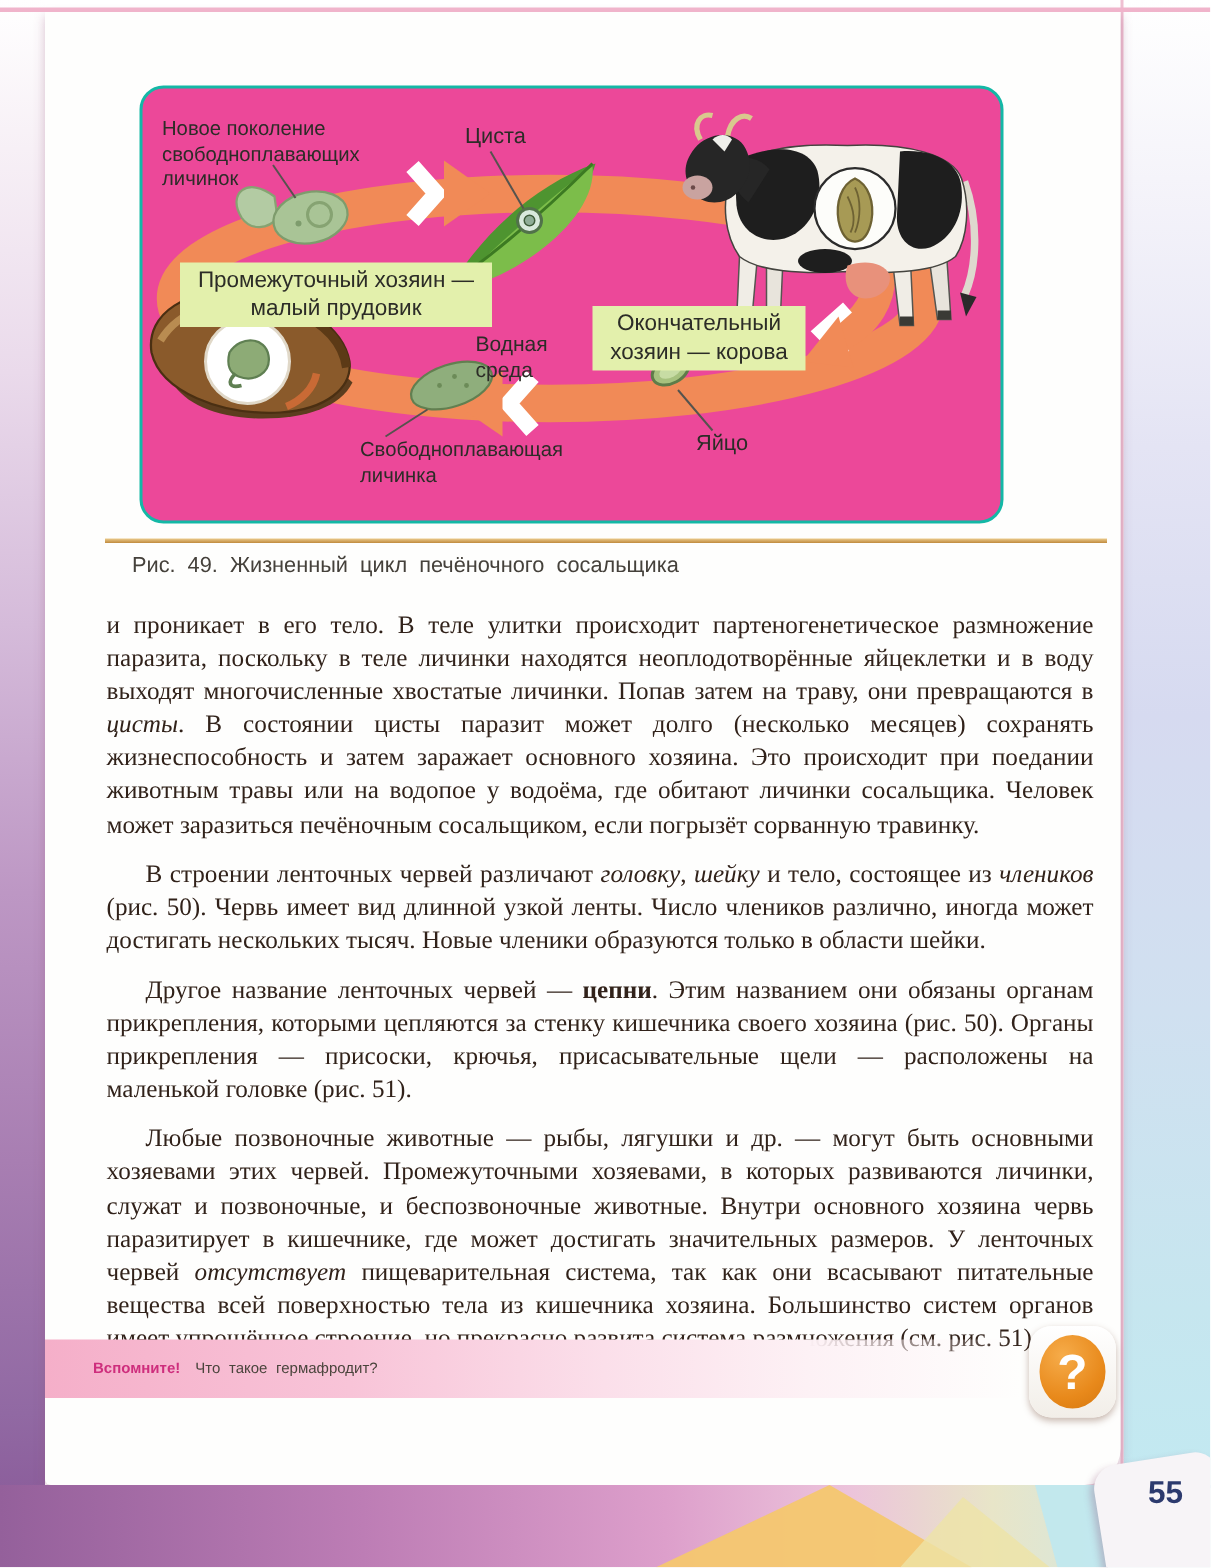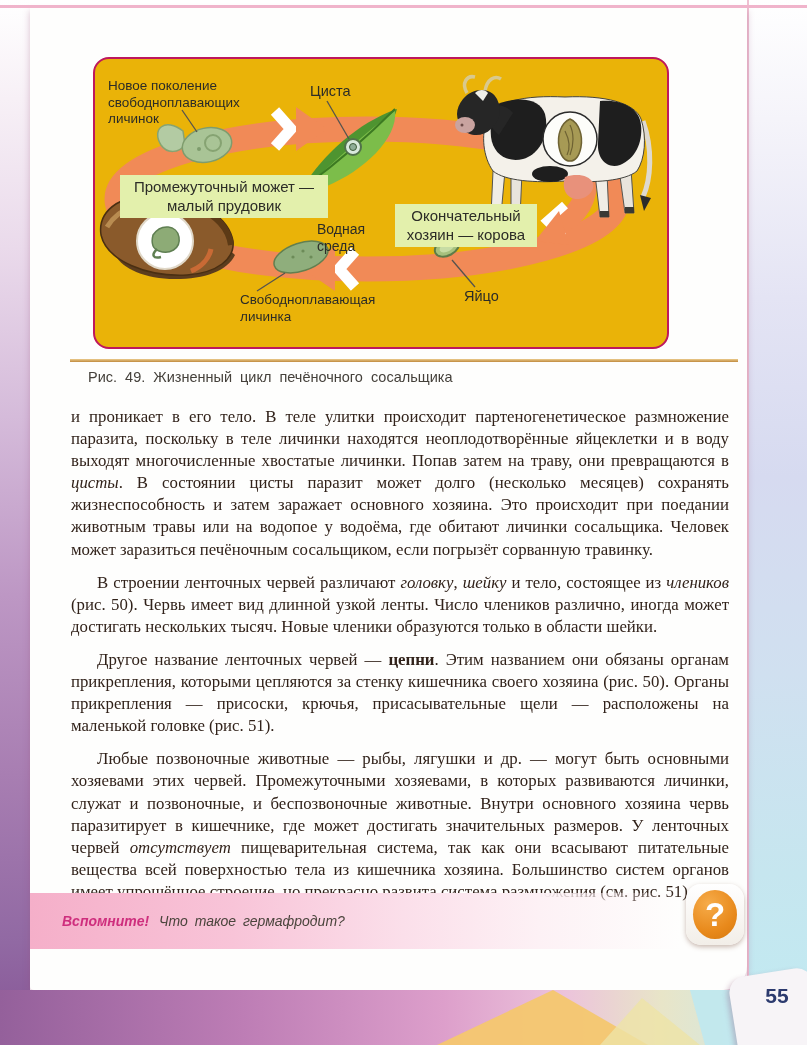--- a/index.html
+++ b/index.html
@@ -8,22 +8,22 @@
   
   .top-line{position:absolute;left:0;top:5px;width:807px;height:2.5px;background:#F0B4CB;z-index:5;}
   .strip-left{position:absolute;left:0;top:0;width:30px;height:992px;
     background:linear-gradient(180deg,#FFFFFF 0%,#F7F0F6 10%,#EADAEB 25%,#D5BBDA 42%,#BD97C4 60%,#A87EB2 78%,#9169A3 95%,#8C5F9C 100%);}
   .strip-right{position:absolute;left:747px;top:0;width:60px;height:992px;border-left:2px solid #EFC0D2;box-sizing:border-box;
     background:linear-gradient(180deg,#FFFFFF 0%,#F5F4FA 12%,#E4E4F4 30%,#D6DAF0 48%,#D0E0F0 68%,#C6E6EF 88%,#C2E9F1 100%);}
   .white-page{position:absolute;left:30px;top:7px;width:717px;height:983px;background:#FEFEFD;
     border-radius:0 0 24px 4px;box-shadow:0 4px 7px rgba(150,80,120,.35);z-index:2;}
 
   
-  .figure-box{position:absolute;left:63px;top:50px;width:572px;height:288px;background:#eab308;
-    border:2px solid #be185d;border-radius:16px;box-sizing:content-box;}
+  .figure-box{position:absolute;left:63px;top:50px;width:572px;height:288px;background:#ec4899;
+    border:2px solid #14b8a6;border-radius:16px;box-sizing:content-box;}
   .figure-box svg{position:absolute;left:0;top:0;}
   .fig-label{position:absolute;color:#2C2C27;font-size:13.5px;line-height:16.5px;}
   .lbl-new{left:13px;top:19px;width:135px;}
   .lbl-cyst{left:215px;top:24px;font-size:14.5px;}
   .host-box{position:absolute;background:#E3F0AC;text-align:center;font-size:15px;line-height:18.5px;padding:3px 6px;color:#2C2C27;}
   .host-int{left:25px;top:116px;width:196px;}
   .host-fin{left:300px;top:114px;width:130px;margin-top:31px;}
   .lbl-water{left:222px;top:162px;width:78px;text-align:left;font-size:14px;}
   .lbl-freelarva{left:145px;top:233px;width:170px;}
   .lbl-egg{left:369px;top:229px;font-size:14.5px;}
@@ -34,23 +34,23 @@
 
   
   .body-text{position:absolute;left:30px;top:388px;width:680px;font-family:"Liberation Serif",serif;
     font-size:16.8px;line-height:22.1px;color:#31221A;text-align:justify;hyphens:auto;}
   .body-text p{margin:11px;text-indent:26px;}
   .body-text p.no-indent{text-indent:0;}
   .it{font-style:italic;}
   .bd{font-weight:bold;}
 
   
-  .recall-banner{position:absolute;left:0;top:886px;width:678px;height:56px;
+  .recall-banner{position:absolute;left:0;top:886px;width:678px;height:39px;
     background:linear-gradient(90deg,#F5AFC9 0%,#F8C4D8 30%,#FBDFEA 55%,#FDF1F5 75%,rgba(253,245,248,0) 96%);
-    display:flex;align-items:center;padding-left:32px;box-sizing:border-box;font-size:14px;font-style:italic;}
+    display:flex;align-items:center;padding-left:32px;box-sizing:border-box;font-size:10px;}
   .recall-title{color:#CE2E7D;font-weight:bold;margin-right:10px;word-spacing:2px;}
   .recall-q{color:#4A443C;word-spacing:3px;}
 
   .q-badge{position:absolute;left:686px;top:884px;width:58px;height:61px;background:linear-gradient(180deg,#FFFFFF,#F2EEE8);
     border-radius:15px;box-shadow:0 2px 5px rgba(120,80,60,.4);z-index:6;display:flex;align-items:center;justify-content:center;}
   .q-circle{width:44px;height:49px;border-radius:50%;
     background:radial-gradient(circle at 35% 28%,#F6AC4A,#E8891B 62%,#D5770E);
     color:#FFFFFF;font-weight:bold;font-size:33px;display:flex;align-items:center;justify-content:center;}
 
   
@@ -155,21 +155,21 @@
         <g stroke="#55534E" stroke-width="1.3">
           <line x1="87" y1="51" x2="102" y2="73"></line>
           <line x1="232" y1="42" x2="254" y2="80"></line>
           <line x1="162" y1="232" x2="190" y2="214"></line>
           <line x1="380" y1="228" x2="357" y2="201"></line>
         </g>
       </svg>
 
       <div class="fig-label lbl-new">Новое поколение свободноплавающих личинок</div>
       <div class="fig-label lbl-cyst">Циста</div>
-      <div class="host-box host-int">Промежуточный может — малый прудовик</div>
+      <div class="host-box host-int">Промежуточный хозяин — малый прудовик</div>
       <div class="host-box host-fin">Окончательный хозяин — корова</div>
       <div class="fig-label lbl-water">Водная среда</div>
       <div class="fig-label lbl-freelarva">Свободноплавающая личинка</div>
       <div class="fig-label lbl-egg">Яйцо</div>
     </div>
 
     <div class="caption-rule"></div>
     <div class="fig-caption">Рис. 49. Жизненный цикл печёночного сосальщика</div>
 
     <div class="body-text">

